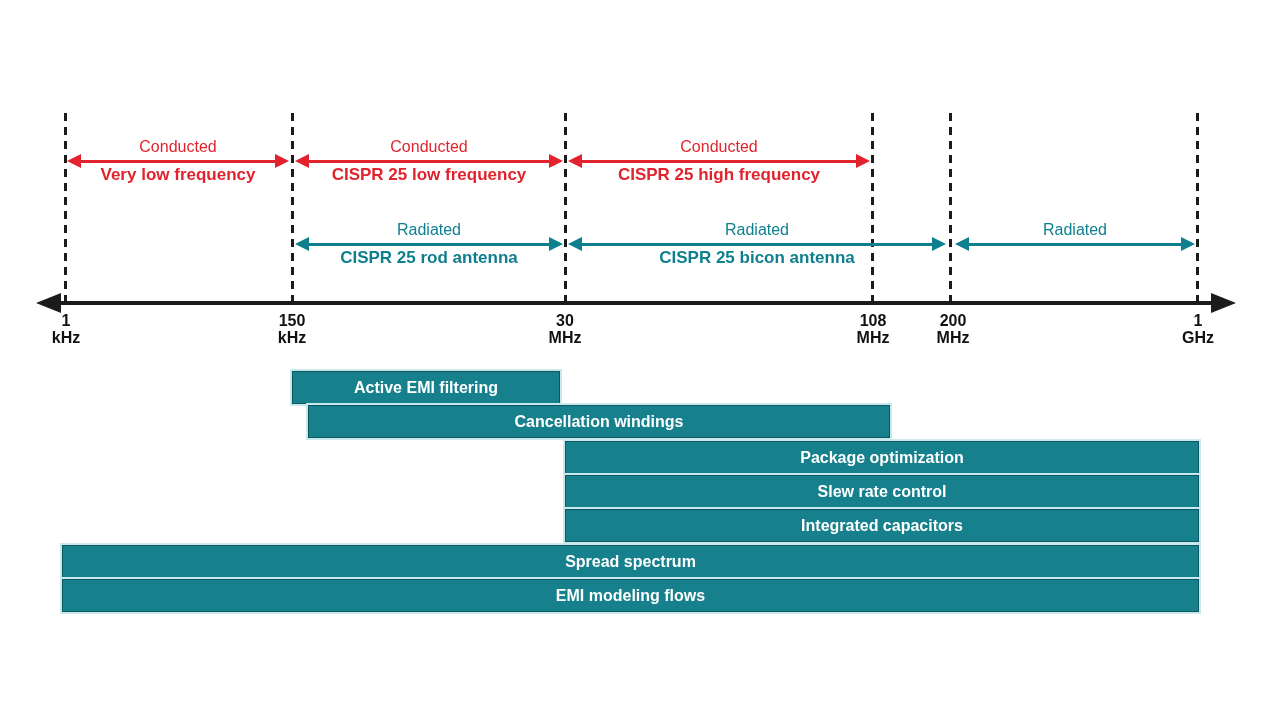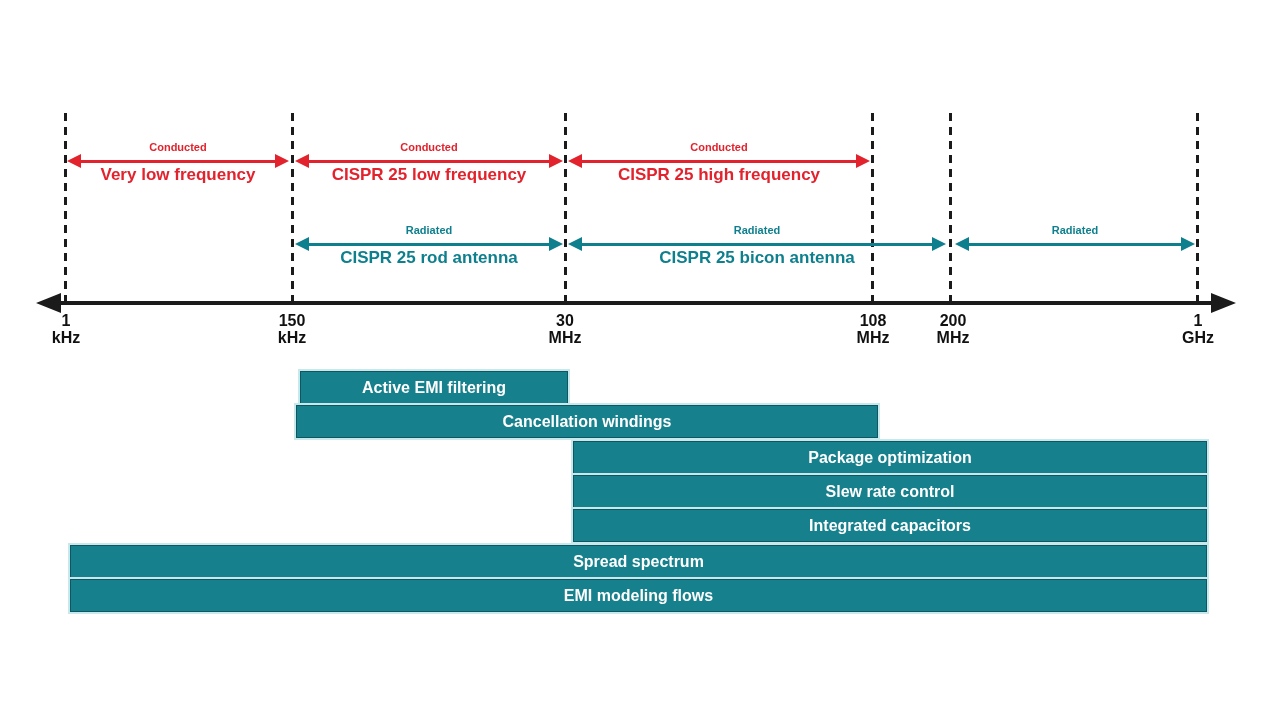--- a/index.html
+++ b/index.html
@@ -10,21 +10,21 @@
   }
   
   .dash{
     position:absolute;top:113px;height:191px;width:3px;
     background:repeating-linear-gradient(180deg, var(--axis) 0 8px, transparent 8px 14px);
   }
   
   .range{position:absolute;text-align:center;}
   .range.red{color:var(--red);}
   .range.teal{color:var(--teal);}
-  .rtitle{font-size:11px;font-weight:bold;line-height:20px;white-space:nowrap;}
+  .rtitle{font-size:16px;font-weight:normal;line-height:20px;white-space:nowrap;}
   .rsub{font-size:17px;font-weight:700;line-height:22px;white-space:nowrap;}
   .rarrow{position:relative;height:3px;background:currentColor;margin:3px 13px 1px;}
   .rarrow::before,.rarrow::after{
     content:"";position:absolute;top:-6px;width:0;height:0;
     border-top:7px solid transparent;border-bottom:7px solid transparent;
   }
   .rarrow::before{left:-13px;border-right:14px solid currentColor;}
   .rarrow::after{right:-13px;border-left:14px solid currentColor;}
   
   .axis-line{position:absolute;height:4px;background:var(--axis);}
@@ -35,21 +35,21 @@
   .tick{
     position:absolute;top:312px;transform:translateX(-50%);
     text-align:center;font-size:16px;font-weight:bold;line-height:17px;color:#111;white-space:nowrap;
   }
   
   .bar{
     position:absolute;height:31px;background:var(--bar);
     border:1px solid rgba(4,52,62,0.55);
     box-shadow:0 0 0 2px #c9e8eb;
     display:flex;align-items:center;justify-content:center;
-    color:#ffffff;font-size:16px;font-weight:bold;white-space:nowrap;margin-left:8px;
+    color:#ffffff;font-size:16px;font-weight:bold;white-space:nowrap;
   }
 </style>
 </head>
 <body>
 
 <div class="stage" style="--red: #e2232d; --teal: #0e7f8d; --bar: #17808d; --axis: #1b1b1b;">
 
   <div class="dash" style="left:64px"></div>
   <div class="dash" style="left:291px"></div>
   <div class="dash" style="left:564px"></div>
@@ -113,21 +113,21 @@
     <div>MHz</div>
   </div>
   <div class="tick" style="left:1198px">
     <div>1</div>
     <div>GHz</div>
   </div>
 
   <div class="bar" style="left:292px;top:371px;width:266px">
     <span>Active EMI filtering</span>
   </div>
-  <div class="bar" style="left:288px;top:405px;width:580px">
+  <div class="bar" style="left:308px;top:405px;width:580px">
     <span>Cancellation windings</span>
   </div>
   <div class="bar" style="left:565px;top:441px;width:632px">
     <span>Package optimization</span>
   </div>
   <div class="bar" style="left:565px;top:475px;width:632px">
     <span>Slew rate control</span>
   </div>
   <div class="bar" style="left:565px;top:509px;width:632px">
     <span>Integrated capacitors</span>

